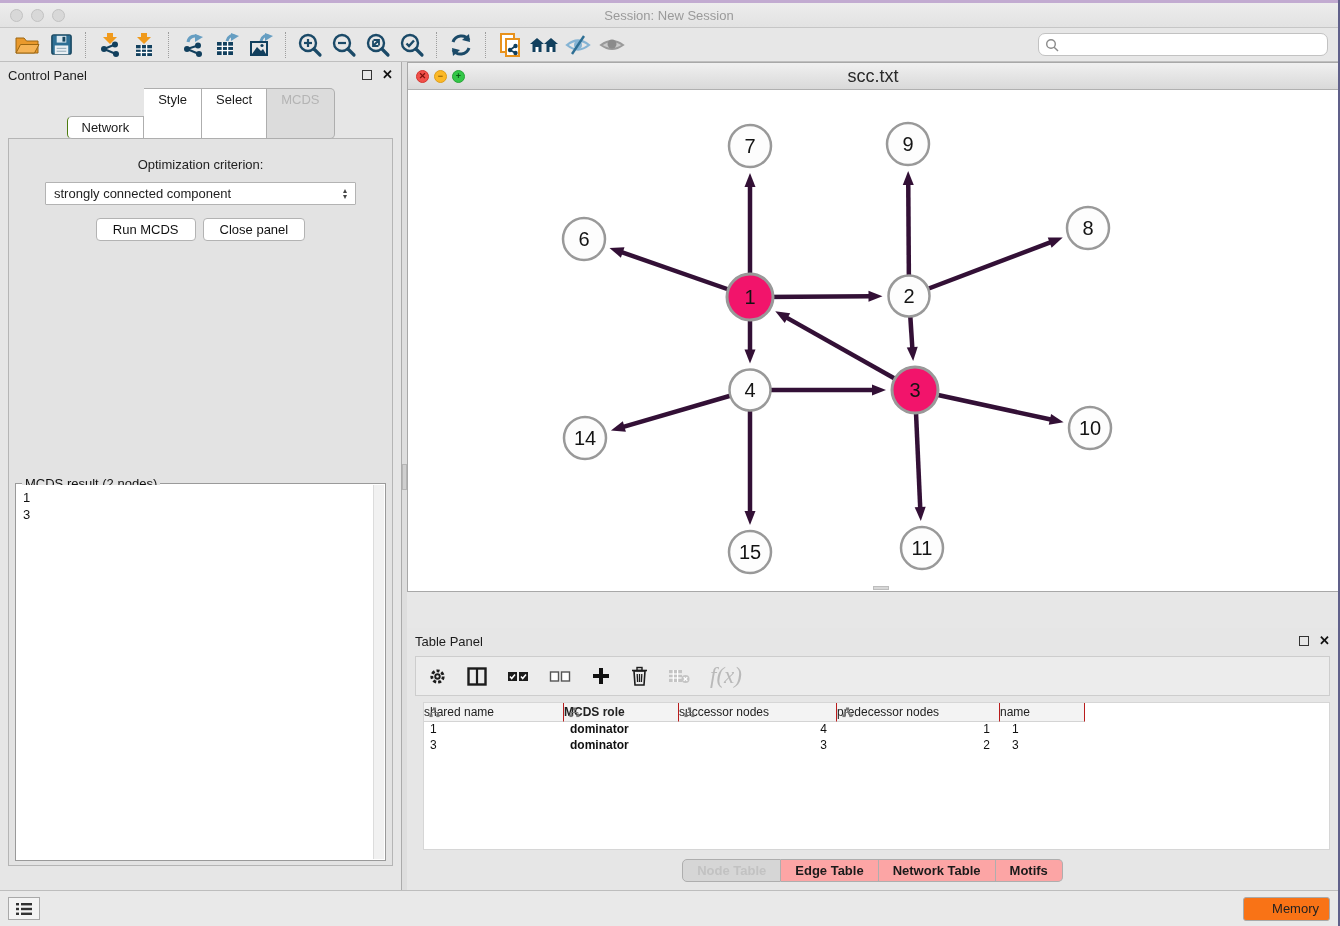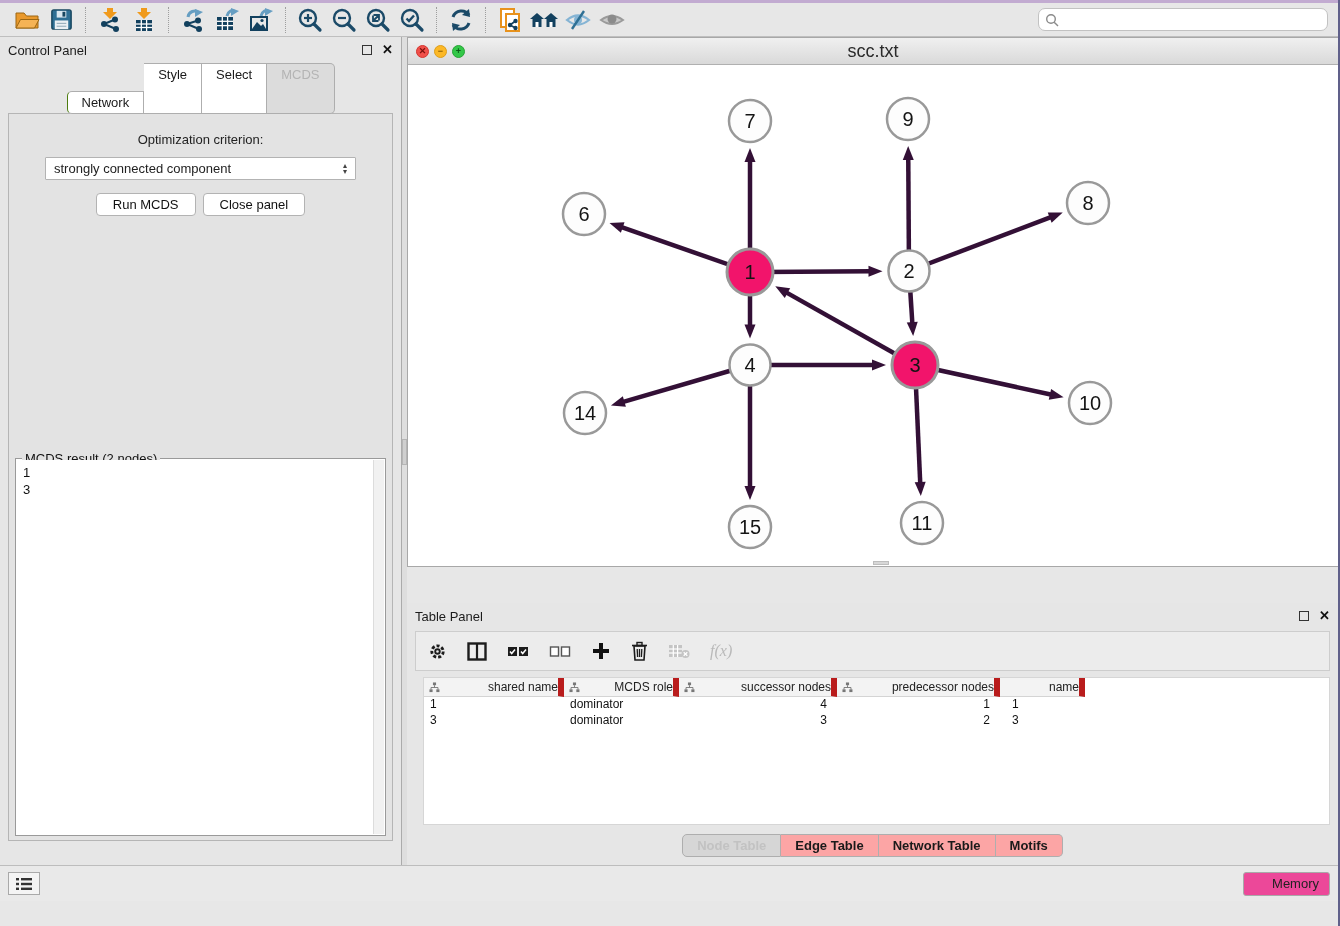--- a/index.html
+++ b/index.html
@@ -80,56 +80,64 @@
   .net-canvas { flex:1; position:relative; background:#fff; }
   .net-canvas svg { display:block; }
   .canvas-handle { position:absolute; bottom:1px; left:50%; width:16px; height:4px;
     background:#d7d7d7; border:1px solid #bdbdbd; }
 
   
   .tpanel { flex:1; background:#e6e6e6; display:flex; flex-direction:column;margin-top:36px; }
   .tp-toolbar { margin:2px 8px 6px 8px; height:40px; background:#ececec;
     border:1px solid #cdcdcd; display:flex; align-items:center; padding-left:12px; gap:20px; }
   .tp-ic { display:flex; align-items:center; justify-content:center; }
-  .fx { font-family:"Liberation Serif",serif; font-style:italic; font-size:16px; color:#b9b9b9; }
+  .fx { font-family:"Liberation Serif",serif; font-style:italic; font-size:23px; color:#b9b9b9; }
   .tbl-body { margin-left:16px; margin-right:8px; background:#fff; border:1px solid #d6d6d6;
     flex:1; overflow:hidden; }
   .tbl-header { display:flex; }
-  .th { position:relative; height:19px; background:#f3f3f3; border-right:6px solid #b91c1c;
+  .th { position:relative; height:19px; background:#f3f3f3; border-right:1px solid #b91c1c;
     border-bottom:1px solid #d4d4d4; font-size:12px; color:#222; display:flex;
-    align-items:center; justify-content:flex-end; }
+    align-items:center; justify-content:flex-start; }
   .th .tree-ic { position:absolute; left:5px; top:4px; }
   .trow { display:flex; height:16px; font-size:12px; color:#111; }
   .td { overflow:hidden; white-space:nowrap; }
-  .c0 { width:140px; } .c1 { width:115px; } .c2 { width:158px; } .c3 { width:163px; } .c4 { width:85px; }
+  .c0 { width:140px; } .c1 { width:115px;font-weight:bold; } .c2 { width:158px; } .c3 { width:163px; } .c4 { width:85px; }
   .al { padding-left:6px; text-align:left; } .ar { padding-right:10px; text-align:right; }
   .c4.al { padding-left:12px; }
   .tp-tabs { height:40px; display:flex; justify-content:center; align-items:center; }
   .tp-tab { font-size:13px; padding:3px 14px; background:#fca5a5; border:1px solid #aeaeae;
     border-left:none; color:#1a1a1a; font-weight:bold; }
   .tp-tab.sel { background:#d6d6d6; color:#c2c2c2; border-left:1px solid #aeaeae;
     border-radius:5px 0 0 5px; }
   .tp-tab:last-child { border-radius:0 5px 5px 0; }
 
   
   .statusbar { height:36px; background:#e9e9e9; border-top:1px solid #bdbdbd;
     display:flex; align-items:center; padding:0 8px; }
   .sb-left { width:32px; height:23px; background:#f4f4f4; border:1px solid #a9a9a9;
     display:flex; align-items:center; justify-content:center; }
-  .sb-right { margin-left:auto; height:24px; background:#ec4899; border:1px solid #a9a9a9;
+  .sb-right { margin-left:auto; height:24px; background:#f97316; border:1px solid #a9a9a9;
     border-radius:3px; display:flex; align-items:center; gap:6px; padding:0 10px; font-size:13px; }
   .mem-dot { width:12px; height:12px; border-radius:50%; }
 </style>
 </head>
 <body>
 
 <div class="app">
 
   <div class="top-strip"></div>
 
+  <div class="titlebar">
+    <div class="tl-group">
+      <span class="tl"></span>
+      <span class="tl"></span>
+      <span class="tl"></span>
+    </div>
+    <div class="win-title">Session: New Session</div>
+  </div>
 
   <div class="toolbar">
     <span class="tbtn">
       <svg width="26" height="26" viewBox="0 0 26 26">
           <path d="M2 6h8l2.5 3H24v12H2z" fill="#e9992c" stroke="#9c6712" stroke-width="1"></path>
           <path d="M2 21l4.5-8.5H25L20.5 21z" fill="#f5b355" stroke="#9c6712" stroke-width="1"></path>
         </svg>
     </span>
     <span class="tbtn">
       <svg width="25" height="25" viewBox="0 0 26 26">

